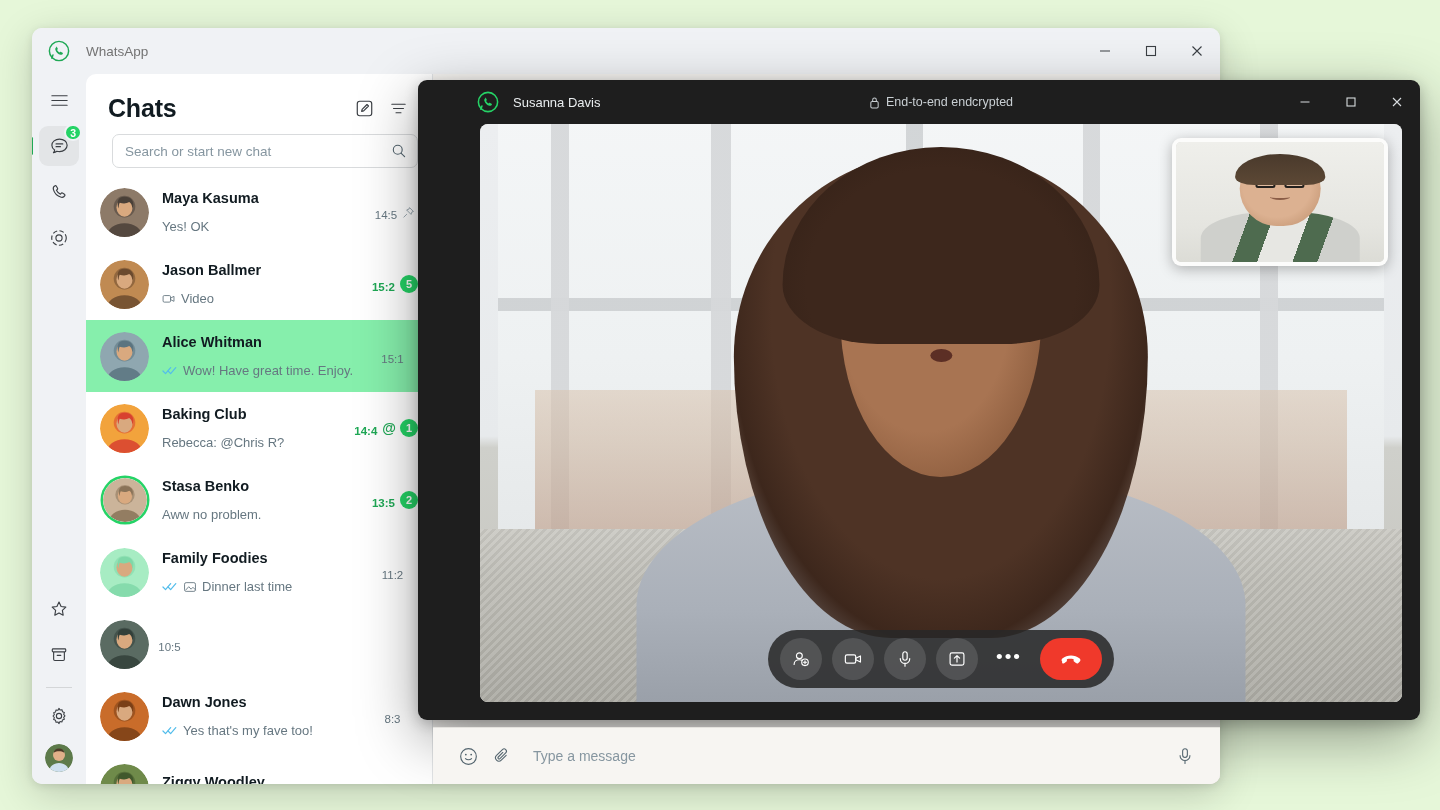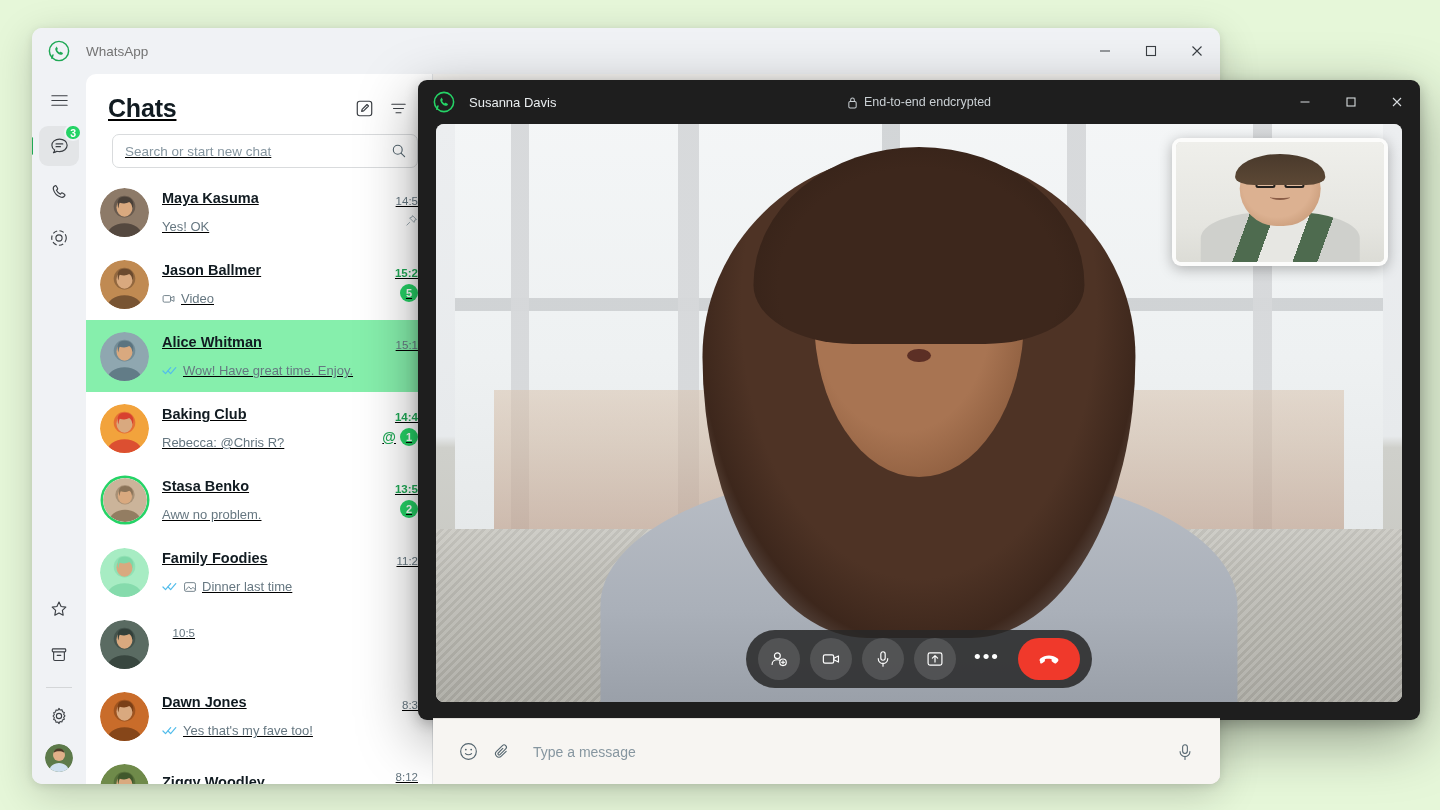--- a/index.html
+++ b/index.html
@@ -116,21 +116,20 @@
 
   
   .list-pane {
     width: 346px;
     background: #ffffff;
     border-top-left-radius: 10px;
     display: flex;
     flex-direction: column;
     flex: none;
     min-height: 0;
-    text-decoration: underline;
   }
   .list-header {
     padding: 18px 18px 10px 22px;
     display: flex;
     align-items: center;
   }
   .list-title {
     font-size: 25px;
     font-weight: bold;
     color: #111b21;
@@ -213,21 +212,21 @@
     color: #667781;
     display: flex;
     align-items: center;
     gap: 5px;
     white-space: nowrap;
     overflow: hidden;
   }
   .chat-preview.typing { color: #1fa855; }
   .chat-meta {
     display: flex;
-    flex-direction: column;
+    flex-direction: row;
     align-items: flex-end;
     justify-content: center;
     gap: 5px;
     flex: none;
     min-width: 46px;
   }
   .chat-time { font-size: 11.5px; color: #667781; white-space: nowrap; }
   .chat-time.unread { color: #1fa855; font-weight: bold; }
   .meta-row { display: flex; align-items: center; gap: 4px; height: 18px; }
   .unread-badge {
@@ -255,21 +254,21 @@
   }
   .conv-wallpaper {
     position: absolute;
     inset: 0;
     background-color: #f7f5f2;
     opacity: 1;
   }
   .conv-body { flex: 1; position: relative; }
   .composer {
     flex: none;
-    height: 66px;
+    height: 57px;
     background: #f7f5f2;
     border-top: 1px solid #e4e2de;
     display: flex;
     align-items: center;
     padding: 0 18px;
     position: relative;
     z-index: 2;
   }
   .comp-icon {
     width: 34px; height: 34px;
@@ -295,20 +294,21 @@
     left: 418px;
     top: 80px;
     width: 1002px;
     height: 640px;
     background: #1e1e1e;
     border-radius: 9px;
     box-shadow: 0 18px 60px rgba(0,0,0,0.38), 0 4px 14px rgba(0,0,0,0.22);
     overflow: hidden;
     display: flex;
     flex-direction: column;
+    padding-left: 44px;
   }
   .call-titlebar {
     height: 44px;
     flex: none;
     display: flex;
     align-items: center;
     padding-left: 14px;
     color: #e9edef;
     position: relative;
   }

